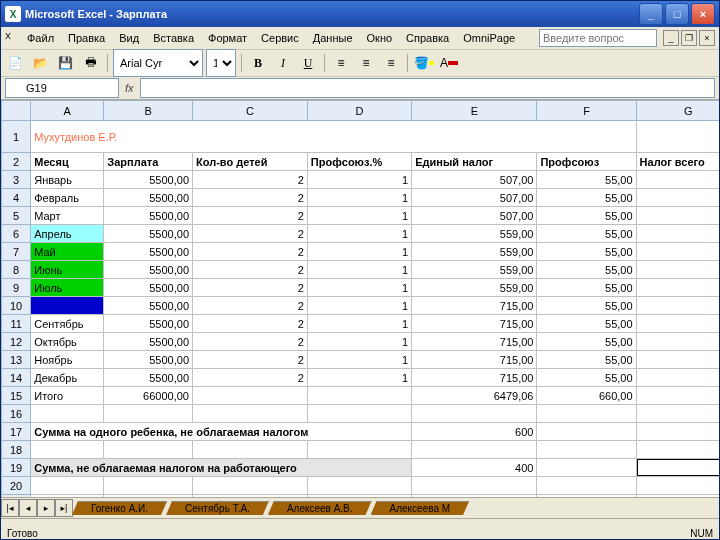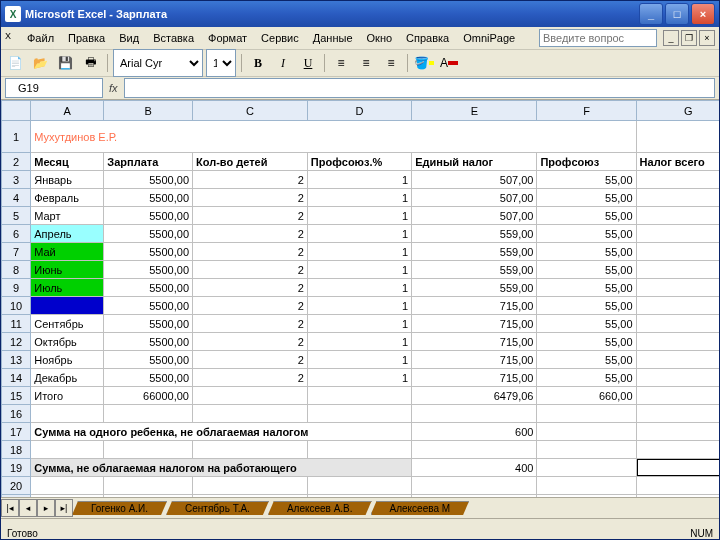--- a/index.html
+++ b/index.html
@@ -16,21 +16,21 @@
 .help-input{width:110px;height:16px;border:1px solid #7f9db9;font-size:11px;padding:0 3px;color:#888}
 .mdi-btns{display:flex;gap:2px}
 .mdi-btn{width:14px;height:14px;border:1px solid #888;background:#ece9d8;font-size:9px;display:flex;align-items:center;justify-content:center;cursor:pointer}
 .toolbar{background:#ece9d8;height:26px;display:flex;align-items:center;padding:0 4px;gap:3px;border-bottom:1px solid #c9c7b8}
 .tbtn{width:20px;height:20px;border:1px solid transparent;display:flex;align-items:center;justify-content:center;cursor:pointer;font-size:12px;border-radius:2px}
 .tsep{width:1px;height:18px;background:#aca899;margin:0 2px}
 .font-sel{border:1px solid #7f9db9;background:#fff;height:28px;font-size:11px;padding:0 2px}
 .font-name{width:90px}
 .font-size{width:30px}
 .namebox-row{background:#ece9d8;height:22px;display:flex;align-items:center;border-bottom:1px solid #aca899}
-.namebox{width:72px;height:18px;border:1px solid #7f9db9;background:#fff;margin-left:4px;padding:0 12px;display:flex;align-items:center}
+.namebox{width:72px;height:18px;border:1px solid #7f9db9;background:#fff;margin-left:4px;padding:0 20px;display:flex;align-items:center}
 .fx{margin:16px 6px;font-style:italic;color:#444}
 .formula{flex:1;height:18px;border:1px solid #7f9db9;background:#fff;margin-right:4px}
 .grid-wrap{flex:1;overflow:auto;background:#fff;position:relative}
 table.sheet{border-collapse:collapse;table-layout:fixed;width:740px}
 table.sheet th,table.sheet td{border:1px solid #c0c0c0;height:18px;padding:0 3px;box-sizing:border-box;overflow:hidden;white-space:nowrap;font-size:11px}
 table.sheet thead th{background:#e4ecf7;border:1px solid #9eb6ce;text-align:center;font-weight:normal;height:20px}
 table.sheet .rowhdr{background:#e4ecf7;border:1px solid #9eb6ce;text-align:center;width:28px}
 .corner{background:#e4ecf7;border:1px solid #9eb6ce;width:28px}
 .col-A{width:70px}.col-B{width:85px}.col-C{width:110px}.col-D{width:100px}.col-E{width:120px}.col-F{width:95px}.col-G{width:100px}
 .hdr-cell{font-weight:bold}

